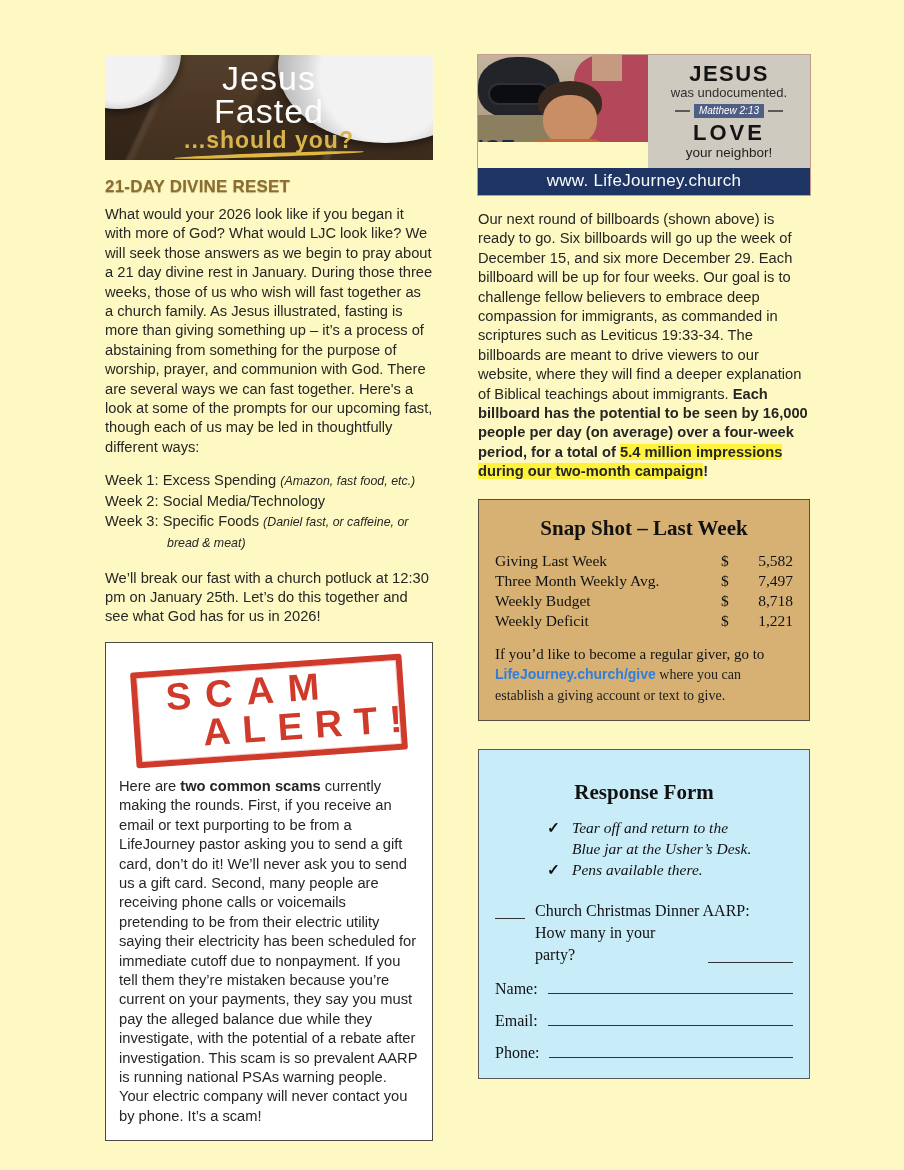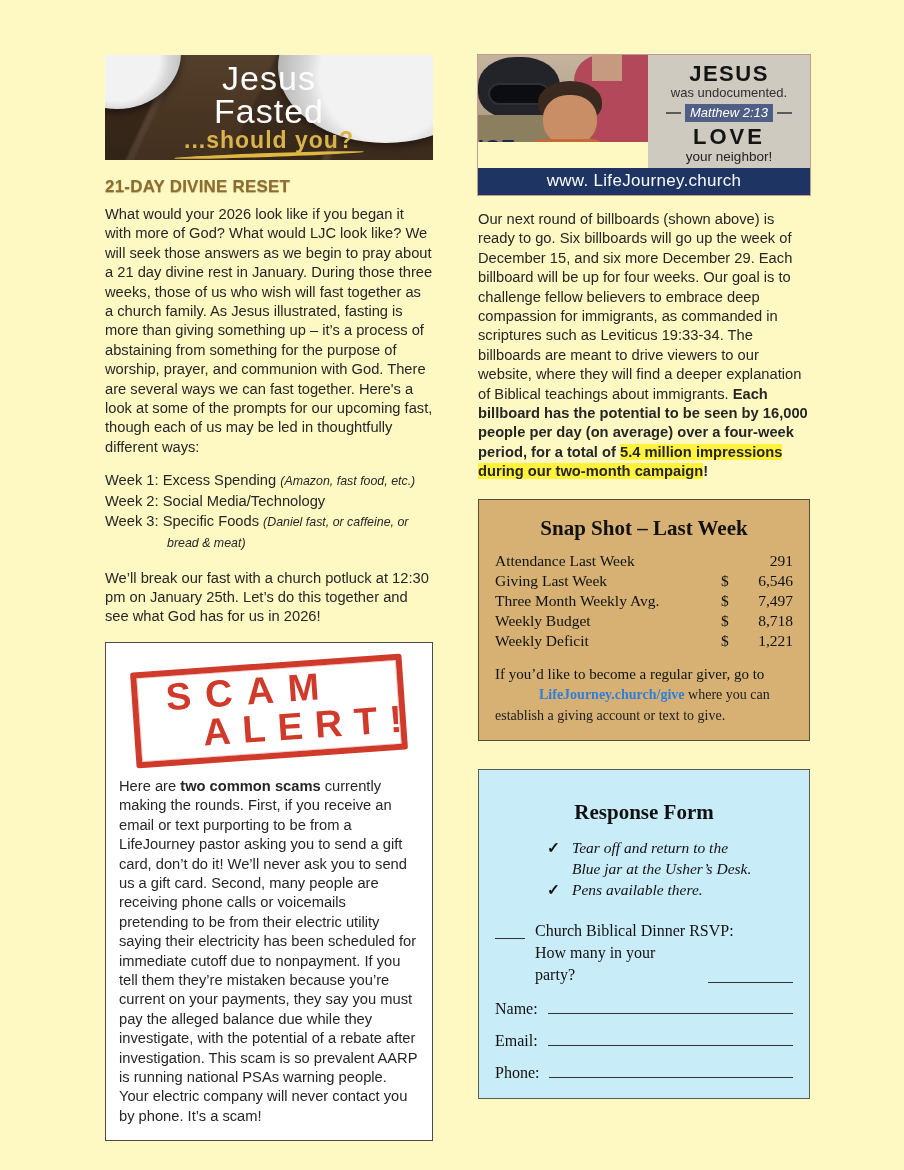--- a/index.html
+++ b/index.html
@@ -68,41 +68,41 @@
   .woman-neck { position:absolute; right:26px; top:0; width:30px; height:26px; background:#c69a80; }
   .woman-arm { position:absolute; right:56px; top:60px; width:26px; height:60px; background:#b2485a; border-radius:14px; transform:rotate(18deg); }
   .baby-hair { position:absolute; left:60px; top:26px; width:64px; height:42px; background:#39291f; border-radius:50% 50% 42% 42%; }
   .baby-face { position:absolute; left:65px; top:40px; width:54px; height:50px; background:#c98e66; border-radius:46%; }
   .baby-body { position:absolute; left:50px; top:84px; width:78px; height:30px; background:#c76b36; border-radius:14px 14px 0 0; }
   .bb-panel { position:absolute; left:170px; top:0; width:162px; height:113px; background:#cfcac0; text-align:center; padding-top:7px; }
   .bb-jesus { font-size:22px; font-weight:800; color:#141414; letter-spacing:1.5px; line-height:23px; }
   .bb-undoc { font-size:13px; color:#2e2e2e; line-height:15px; }
   .verse-row { display:flex; align-items:center; justify-content:center; gap:4px; margin:4px 0 3px; }
   .verse-dash { width:15px; height:2px; background:#5a5a5a; }
-  .verse-chip { background:#4f5e85; color:#fff; font-style:italic; font-size:13px; padding:1px 5px 2px; }
+  .verse-chip { background:#4f5e85; color:#fff; font-style:italic; font-size:10px; padding:1px 5px 2px; }
   .bb-love { font-size:22px; font-weight:800; color:#141414; letter-spacing:3px; line-height:24px; }
   .bb-neighbor { font-size:13.5px; color:#222; line-height:16px; }
   .bb-bar { position:absolute; left:0; bottom:0; width:100%; height:27px; background:#1e3563;
     color:#fafafa; text-align:center; font-size:17px; line-height:26px; letter-spacing:.3px; }
 
   .bb-para { margin-top:15px; font-size:14.7px; line-height:19.4px; }
   .hl { background:#fff23d; font-weight:bold; }
   .b { font-weight:bold;text-align:center; }
 
   
   .snapshot {
     margin-top:17px; background:#d6b173; border:1.5px solid #55503f;
     padding:8px 16px 14px; font-family:"Liberation Serif", serif; color:#111;
   }
   .snap-title { text-align:center; font-size:21px; font-weight:bold; margin:8px 0 10px; }
   .snap-row { display:flex; justify-content:space-between; font-size:15.5px; line-height:20px; }
   .snap-val { width:72px; display:flex; justify-content:space-between; }
   .snap-amt { text-align:right; flex:1; }
   .giver { margin-top:13px; font-size:15px; line-height:20px; }
-  .giver-link { font-family:Liberation Serif, serif; font-weight:bold; color:#2f7ede; font-size:14px;margin-left:44px; }
+  .giver-link { font-family:Liberation Sans, sans-serif; font-weight:bold; color:#2f7ede; font-size:14px; }
   .giver-post { font-family:Liberation Serif, serif; font-size:14px; color:#1c1c1c; }
 
   
   .response {
     margin-top:28px; background:#c9ecf9; border:1.5px solid #5a5a5a;
     padding:24px 16px 16px; font-family:"Liberation Serif", serif; color:#111;
   }
   .resp-title { text-align:center; font-size:21px; font-weight:bold; margin:6px 0 12px; }
   .bullet { display:flex; gap:12px; margin-left:52px; font-size:15.5px; line-height:21px; }
   .bullet-check { font-style:normal; font-weight:bold; color:#111; }
@@ -185,31 +185,24 @@
       </div>
       <div class="bb-bar">www. LifeJourney.church</div>
     </div>
 
     <div class="bb-para"><span>Our next round of billboards (shown above) is ready to go.  Six billboards will go up the week of December 15, and six more December 29.  Each billboard will be up for four weeks.  Our goal is to challenge  fellow believers to embrace deep compassion for immigrants, as commanded in scriptures such as Leviticus 19:33-34.  The billboards are meant to drive viewers to our website, where they will find a deeper explanation of Biblical teachings about immigrants.  </span><span class="b">Each billboard has the potential to be seen by 16,000 people per day (on average) over a four-week period, for a total of </span><span class="hl">5.4 million impressions during our two-month campaign</span><span class="b">!</span></div>
 
     <div class="snapshot">
       <div class="snap-title">Snap Shot – Last Week</div>
 
       <div class="snap-row">
-        <span>Attendance Last Week</span>
-        <span class="snap-val">
-            <span></span>
-            <span class="snap-amt">291</span>
-          </span>
-      </div>
-      <div class="snap-row">
         <span>Giving Last Week</span>
         <span class="snap-val">
             <span>$</span>
-            <span class="snap-amt">6,546</span>
+            <span class="snap-amt">5,582</span>
           </span>
       </div>
       <div class="snap-row">
         <span>Three Month Weekly Avg.</span>
         <span class="snap-val">
             <span>$</span>
             <span class="snap-amt">7,497</span>
           </span>
       </div>
       <div class="snap-row">
@@ -243,21 +236,21 @@
       <div class="bullet">
         <span class="bullet-check">✓</span>
         <span class="bullet-text">
           <span>Pens available there.</span>
         </span>
       </div>
 
       <div class="rsvp">
         <div class="rsvp-row1">
           <span class="blank blank-sm"></span>
-          <span>Church Biblical Dinner RSVP:</span>
+          <span>Church Christmas Dinner AARP:</span>
         </div>
         <div class="rsvp-row2">
           <span>How many in your party?</span>
           <span class="blank blank-md"></span>
         </div>
       </div>
 
       <div class="field-row">
         <span>Name:</span>
         <span class="field-line"></span>

